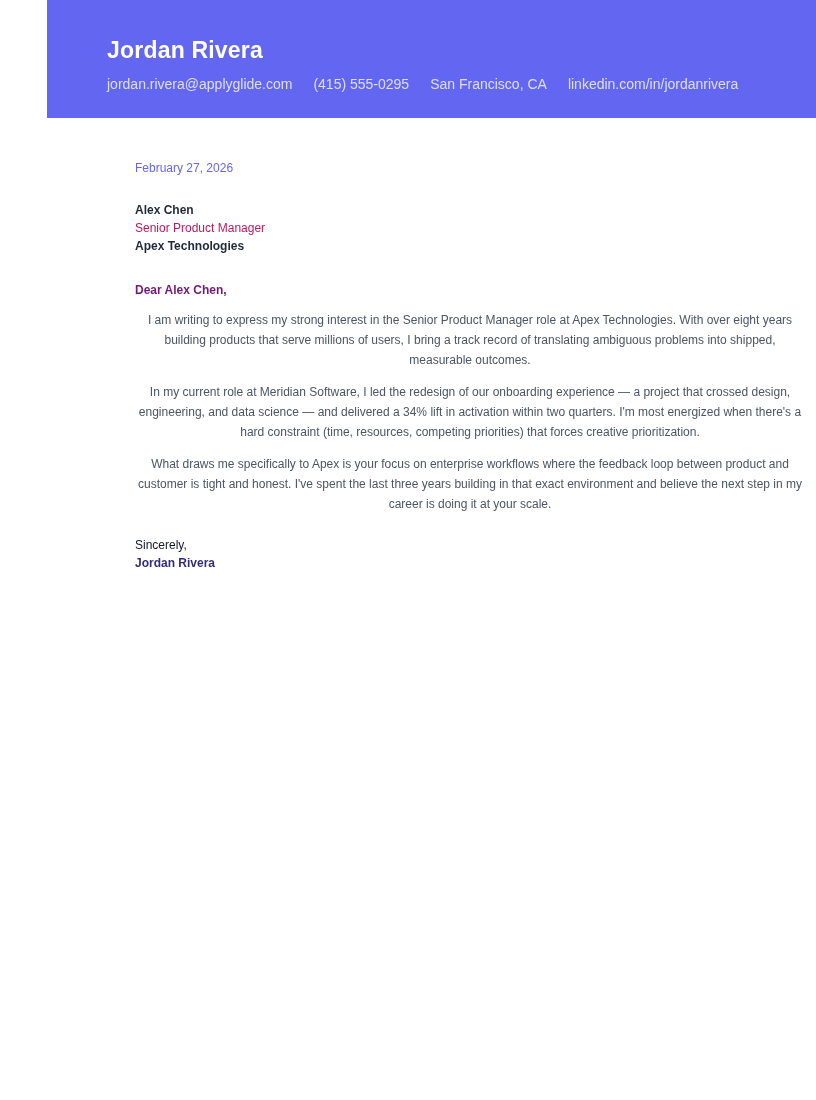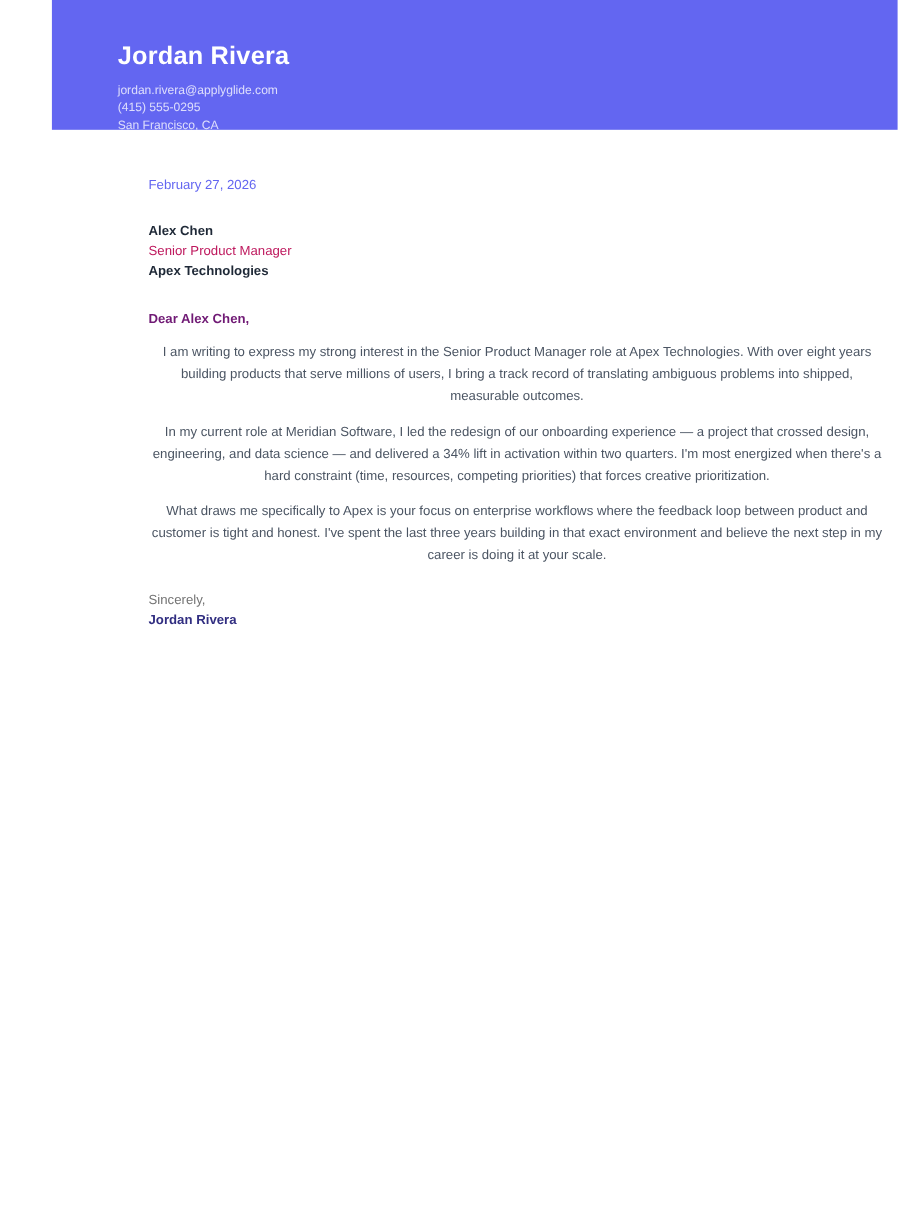--- a/index.html
+++ b/index.html
@@ -22,26 +22,25 @@
   }
   .letter-header h1 {
     color: #ffffff;
     font-size: 23px;
     font-weight: bold;
     letter-spacing: 0.2px;
     line-height: 1.1;
   }
   .contact-row {
     display: flex;
-    gap: 4px;
+    gap: 21px;
     margin-top: 13px;
-    font-size: 11px;
+    font-size: 14px;
     color: rgba(255, 255, 255, 0.78);
     white-space: nowrap;
-    flex-direction: column;
   }
   .letter-body {
     padding: 43px 58px 0 88px;
     width: 816px;
   }
   .letter-content {
     max-width: 698px;
   }
   .date-line {
     color: #6366f1;
@@ -72,21 +71,21 @@
     line-height: 20px;
     margin-bottom: 12px;
     text-align: center;
   }
   .closing-block {
     margin-top: 22px;
     font-size: 12px;
     line-height: 18px;
   }
   .closing-line {
-    color: #737373;
+    color: #0f172a;
   }
   .signature-line {
     color: #312e81;
     font-weight: bold;
   }
 </style>
 </head>
 <body>
 
 <div class="page">

